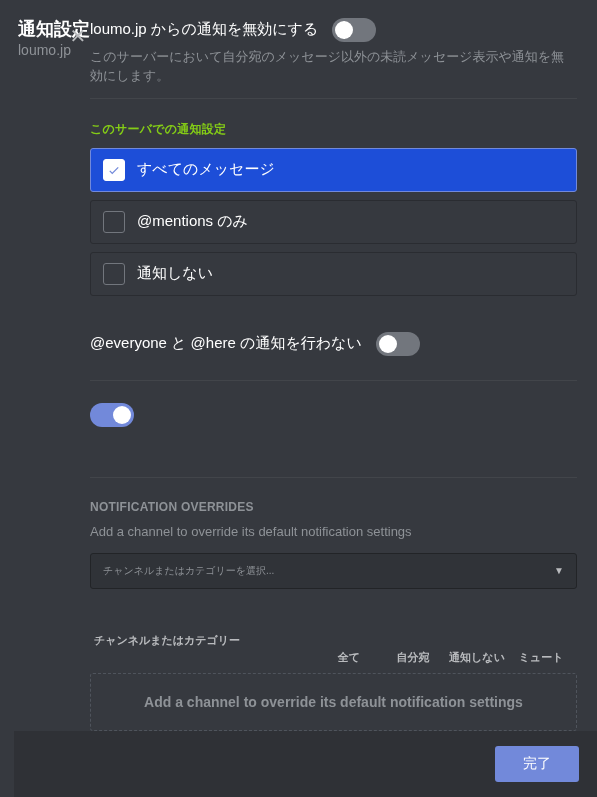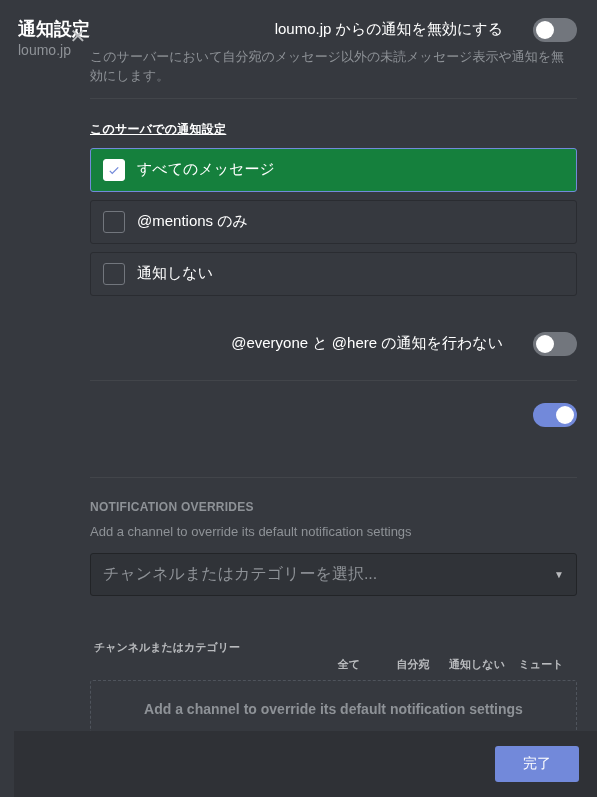--- a/index.html
+++ b/index.html
@@ -24,22 +24,22 @@
 .subtitle { font-size:14px; color:#8e9297; margin-top:1px; }
 .close {
   position:absolute; top:6px; right:0;
   width:24px; height:24px;
   color:#b9bbbe; cursor:pointer;
   display:flex; align-items:center; justify-content:center;
   font-size:20px;
 }
 .body { flex:1; overflow-y:auto; padding-right:2px; }
 .row {
-  display:flex; align-items:flex-start; justify-content:flex-end;
-  margin-bottom:6px; gap:30px;
+  display:flex; align-items:flex-start; justify-content:flex-start;
+  margin-bottom:6px; gap:14px;
 }
 .row-title { font-size:15px; font-weight:500; color:#fff; line-height:1.4; }
 .row-desc { font-size:13px; color:#8e9297; line-height:1.45; margin-bottom:12px; }
 .toggle {
   width:44px; height:24px; min-width:44px;
   background:#72767d; border-radius:12px;
   position:relative; cursor:pointer;
   transition:background .1s;
 }
 .toggle.on { background:#7289da; }
@@ -47,31 +47,31 @@
   width:18px; height:18px; background:#fff; border-radius:50%;
   position:absolute; top:3px; left:3px;
   transition:left .1s;
 }
 .toggle.on .knob { left:23px; }
 .sep { border:none; border-top:1px solid #42454a; margin:0 0 22px 0; }
 .section-label {
   font-size:12px; font-weight:600; text-transform:uppercase;
   color:#8e9297; letter-spacing:.02em; margin-bottom:10px;
 }
-.section-label.lower { color:#ffffff;text-decoration:underline; }
+.section-label.lower { color:#84cc16; }
 .option {
   border:1px solid #2a2c31;
   background:#36393f;
   border-radius:3px;
   padding:10px 12px;
   display:flex; align-items:center; gap:12px;
   margin-bottom:8px;
   cursor:pointer;
 }
-.option.selected { background:#15803d; border-color:#7289da; }
+.option.selected { background:#1d4ed8; border-color:#7289da; }
 .checkbox {
   width:22px; height:22px; min-width:22px;
   border:1px solid #72767d; border-radius:3px;
   background:transparent;
   display:flex; align-items:center; justify-content:center;
 }
 .option.selected .checkbox { background:#fff; border-color:#fff; }
 .check-svg { display:none; }
 .option.selected .check-svg { display:block; }
 .option-label { font-size:15px; font-weight:500; color:#fff; }
@@ -80,21 +80,21 @@
 .help-text { font-size:13px; color:#8e9297; margin-bottom:14px; }
 .select {
   border:1px solid #222427;
   background:#303338;
   border-radius:3px;
   padding:10px 12px;
   display:flex; align-items:center; justify-content:space-between;
   cursor:pointer;
   margin-bottom:28px;
 }
-.select-placeholder { color:#8e9297; font-size:16px; }
+.select-placeholder { color:#8e9297; font-size:10px; }
 .caret { color:#b9bbbe; font-size:10px; }
 .table-head {
   display:flex; align-items:center; font-size:11px; font-weight:700;
   color:#b9bbbe; padding:0 4px 8px 4px;
 }
 .col-name { flex:1; }
 .col { width:64px; text-align:center;margin-top:33px; }
 .drop-area {
   border:1px dashed #4f545c;
   border-radius:3px;

